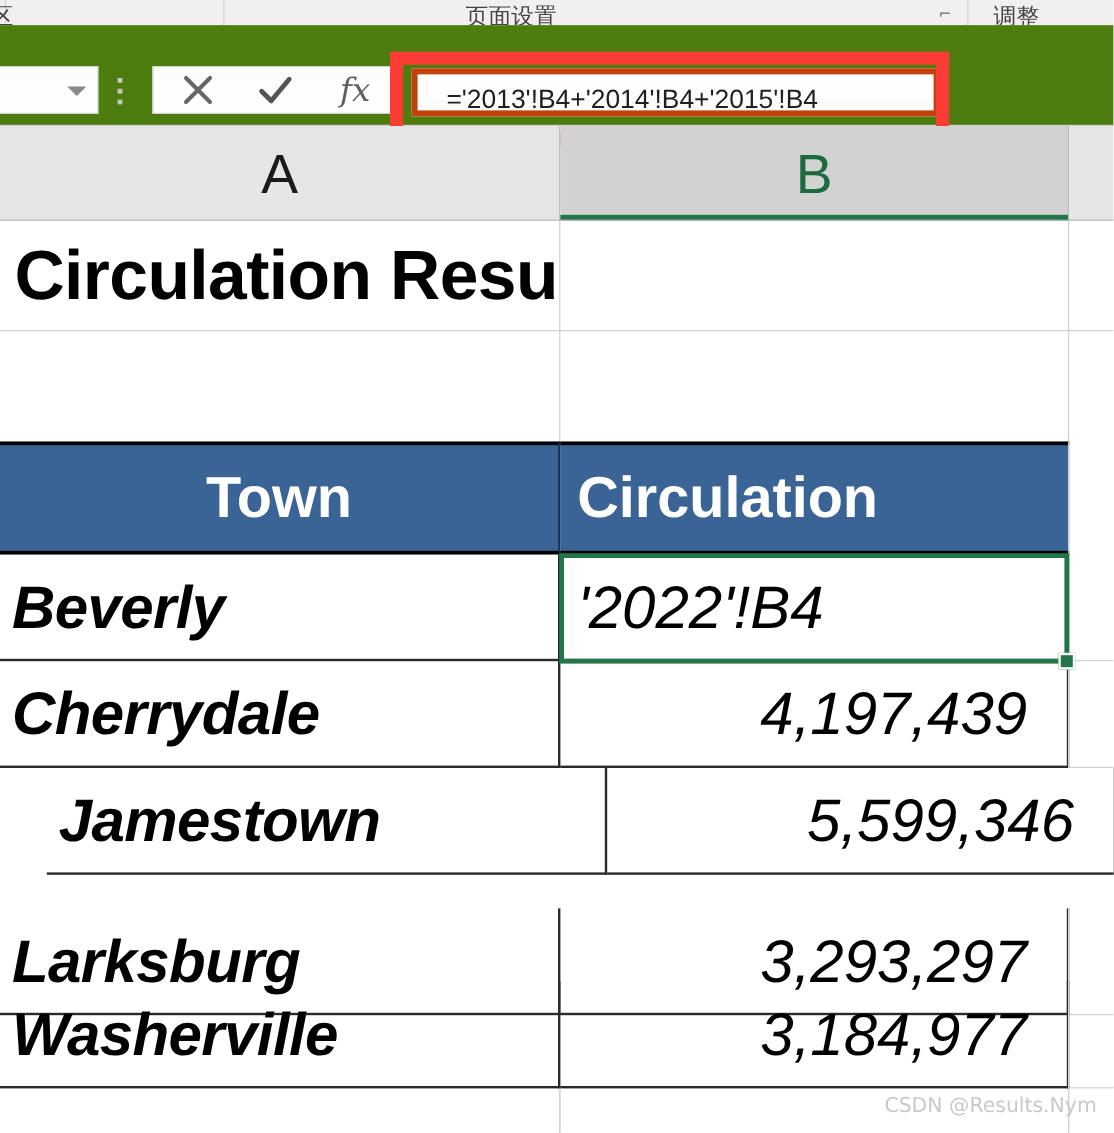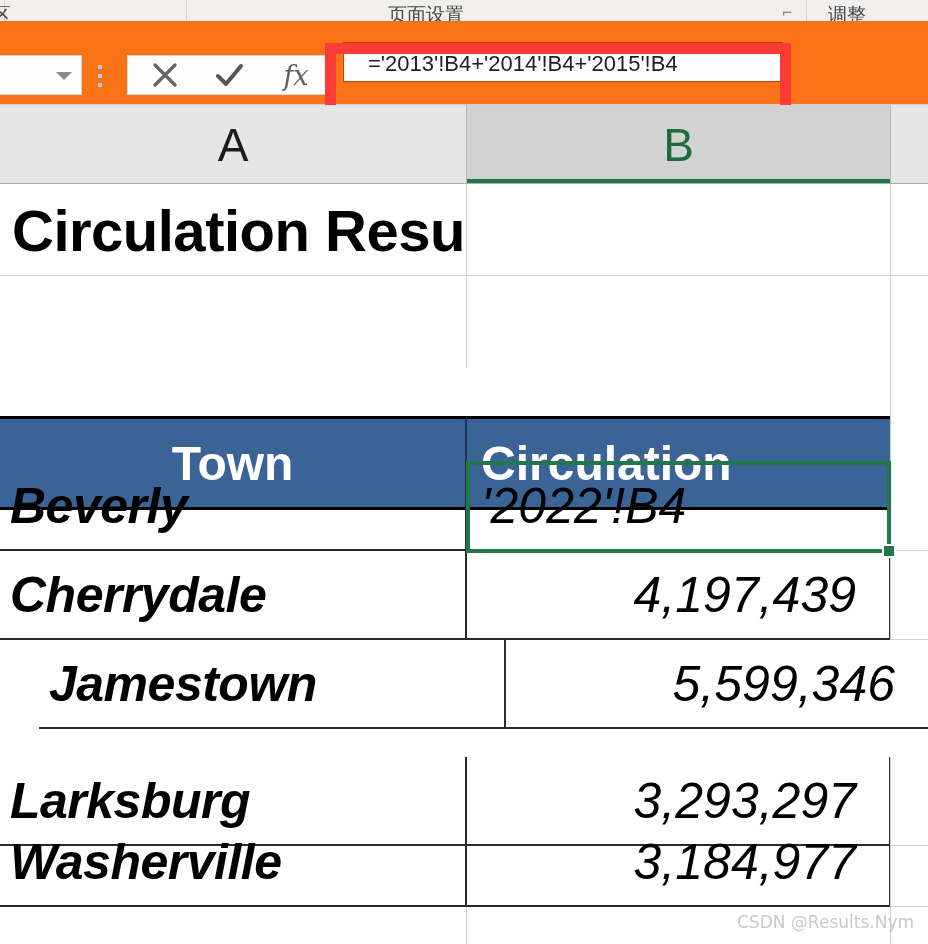--- a/index.html
+++ b/index.html
@@ -51,21 +51,21 @@
     font-size: 13px;
     color: #6b6b6b;
     bottom: 1px;
   }
 
   
   .formula-bar {
     position: absolute;
     left: 0; top: 21px;
     width: 928px; height: 83px;
-    background: #f97316;
+    background: #4d7c0f;
     border-bottom: 1px solid #cfcfcf;
   }
   .name-box {
     position: absolute;
     left: -6px; top: 34px;
     width: 88px; height: 40px;
     background: #fdfdfd;
     border: 1px solid #d3d3d3;
     box-sizing: border-box;
   }
@@ -120,24 +120,24 @@
   .fx-insert span {
     font-family: "DejaVu Serif", serif;
     font-style: italic;
     font-size: 27px;
     color: #5f5f5f;
     line-height: 1;
   }
 
   .formula-input {
     position: absolute;
-    left: 343px; top: 21px;
+    left: 343px; top: 36px;
     width: 440px; height: 40px;
     background: #fdfdfd;
-    border: 1px solid #c2410c;
+    border: 5px solid #c2410c;
     box-sizing: border-box;
   }
   .formula-text {
     position: absolute;
     left: 24px; top: 8px;
     font-size: 22px;
     color: #1f1f1f;
     letter-spacing: 0px;
     white-space: nowrap;
   }
@@ -250,21 +250,20 @@
   .row-thead {
     top: 184px; height: 94px;
   }
   .th {
     background: #3a6496;
     color: #ffffff;
     font-size: 48px;
     font-weight: 700;
     border-top: 3px solid #000000;
     border-bottom: 3px solid #000000;
-    margin-top: 48px;
   }
   .th-a {
     left: 0; width: 467px;
     justify-content: center;
     border-right: 2px solid #1c3553;
   }
   .th-b {
     left: 467px; width: 424px;
     justify-content: flex-start;
     padding-left: 14px;

